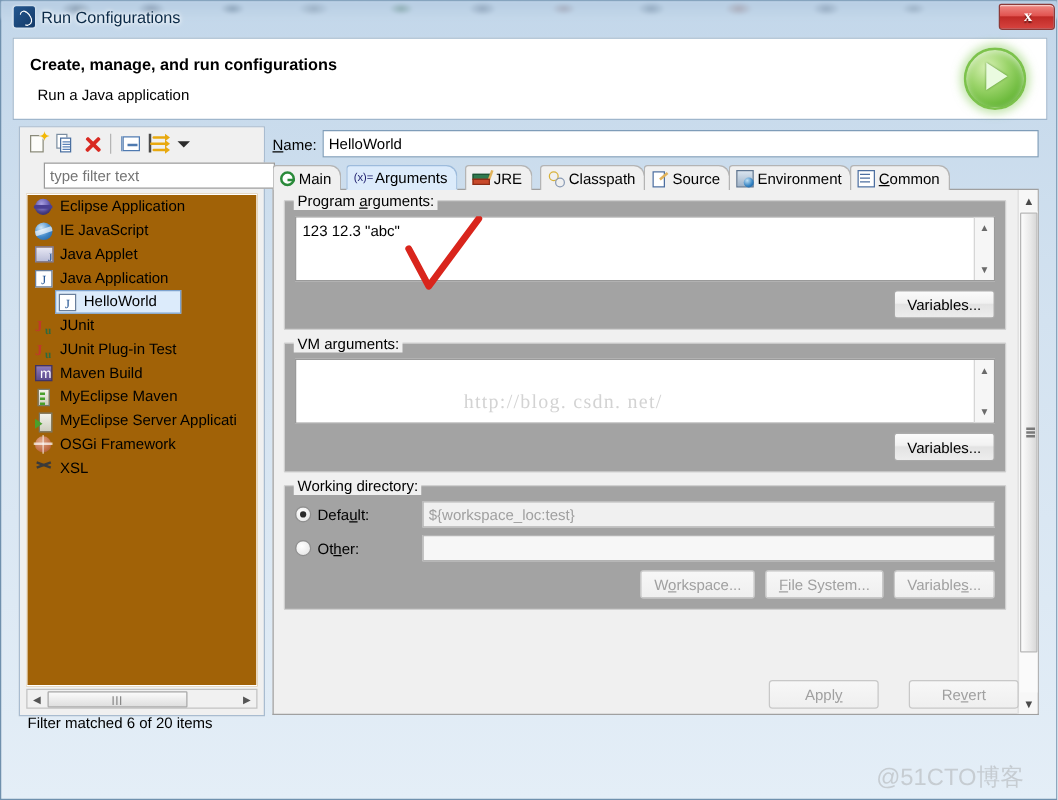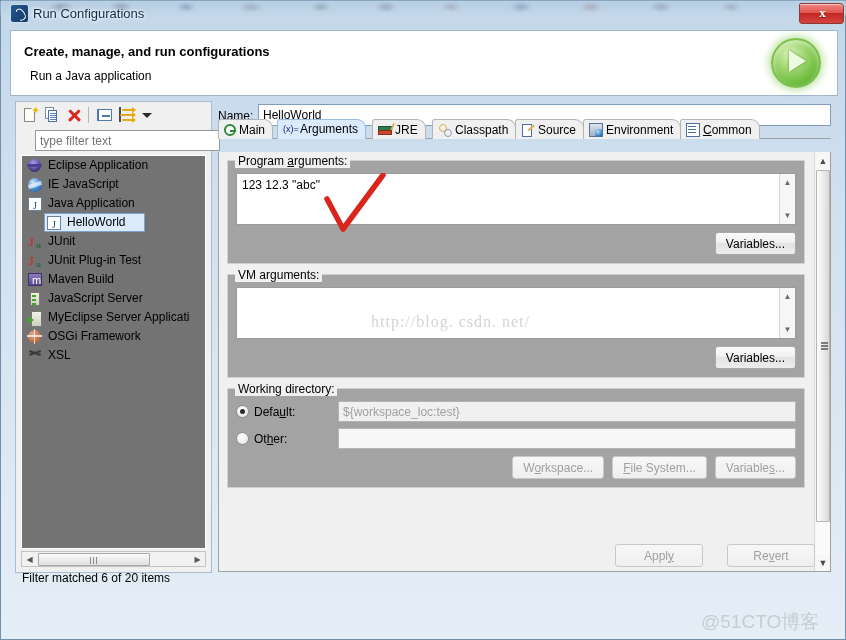--- a/index.html
+++ b/index.html
@@ -171,21 +171,21 @@
     border-left:5px solid transparent;border-right:5px solid transparent;border-top:5px solid #2b2b2b;}
 
   #filter-input {
     position: absolute; left: 19px; top: 28px; width: 185px; height: 21px;
     border: 1px solid #9a9a9a; background: #fff;
     font-family: "Liberation Sans", sans-serif; font-size: 12px;
     color: #8a8a8a; padding: 0 4px; outline: none;
   }
   #tree {
     position: absolute; left: 5px; top: 53px; width: 185px; height: 394px;
-    background: #737373; border: 1px solid #fff; overflow: hidden;
+    background: #a16207; border: 1px solid #fff; overflow: hidden;
   }
   .tree-item {
     position: relative; height: 19px; line-height: 19px;
     padding-left: 26px; font-size: 12px; color: #000; white-space: nowrap;
     cursor: default;
   }
   .tree-item.child { padding-left: 45px; }
   .tree-item .ti-icon {
     position: absolute; left: 6px; top: 2px; width: 16px; height: 15px;
   }
@@ -281,21 +281,21 @@
   #name-label { position: absolute; left: 0; top: 5px; font-size: 12px; color: #000; }
   #name-label u { text-decoration: underline; }
   #name-input {
     position: absolute; left: 40px; top: 0; width: 573px; height: 22px;
     border: 1px solid #7f9db9; background: #fff; padding: 0 4px;
     font-family: "Liberation Sans", sans-serif; font-size: 12px; color: #000; outline: none;
   }
 
   
   #tabstrip {
-    position: absolute; left: 2px; top: 18px; width: 613px; height: 20px;
+    position: absolute; left: 2px; top: 31px; width: 613px; height: 20px;
     border-bottom: 1px solid #a0a0a0;
   }
   .tab {
     position: absolute; top: 0; height: 20px;
     display: flex; align-items: center; gap: 3px;
     padding: 0 7px 0 5px;
     font-size: 12px; color: #000; white-space: nowrap;
     border: 1px solid #b4b4b4; border-bottom: none;
     border-radius: 3px 9px 0 0;
     background: #f0f0f0;
@@ -533,26 +533,27 @@
         </div>
         <div class="tb-btn ico-menu"></div>
       </div>
 
       <input id="filter-input" type="text" placeholder="type filter text" style="">
 
       <div id="tree">
 
       <div class="tree-item"><span class="ti-icon ic-eclipse"></span><span class="ti-label">Eclipse Application</span></div>
           <div class="tree-item"><span class="ti-icon ic-ie"></span><span class="ti-label">IE JavaScript</span></div>
+          <div class="tree-item"><span class="ti-icon ic-applet"></span><span class="ti-label">Java Applet</span></div>
           <div class="tree-item"><span class="ti-icon ic-japp"></span><span class="ti-label">Java Application</span></div>
           <div class="tree-item child selected"><div class="sel-box"></div><span class="ti-icon ic-japp"></span><span class="ti-label">HelloWorld</span></div>
           <div class="tree-item"><span class="ti-icon ic-junit"></span><span class="ti-label">JUnit</span></div>
           <div class="tree-item"><span class="ti-icon ic-junitp"></span><span class="ti-label">JUnit Plug-in Test</span></div>
           <div class="tree-item"><span class="ti-icon ic-maven"></span><span class="ti-label">Maven Build</span></div>
-          <div class="tree-item"><span class="ti-icon ic-server"></span><span class="ti-label">JavaScript Server</span></div>
+          <div class="tree-item"><span class="ti-icon ic-server"></span><span class="ti-label">MyEclipse Maven</span></div>
           <div class="tree-item"><span class="ti-icon ic-serverapp"></span><span class="ti-label">MyEclipse Server Applicati</span></div>
           <div class="tree-item"><span class="ti-icon ic-osgi"></span><span class="ti-label">OSGi Framework</span></div>
           <div class="tree-item"><span class="ti-icon ic-xsl"></span><span class="ti-label">XSL</span></div>
         </div>
 
       <div id="tree-hscroll">
         <div class="arw">◀</div>
         <div class="thumb"></div>
         <div class="arw" style="margin-left:auto">▶</div>
       </div>

